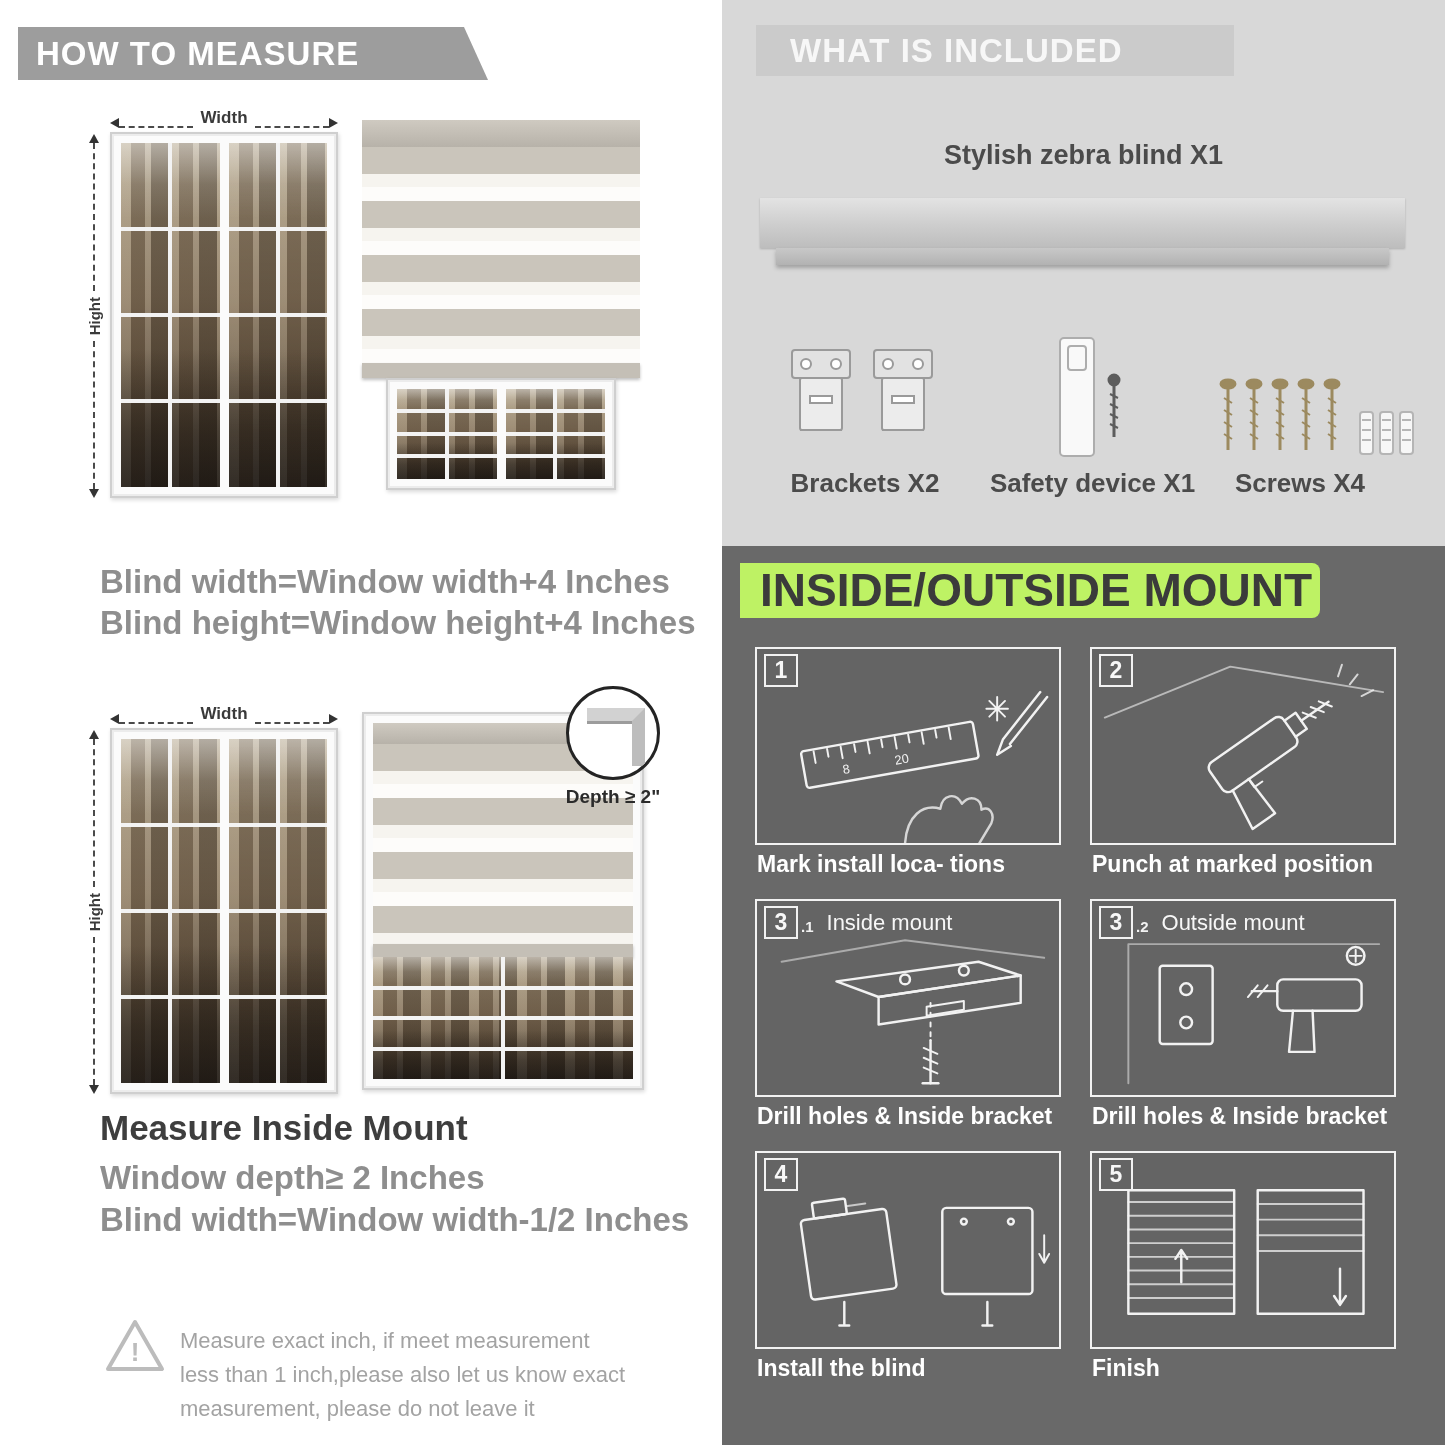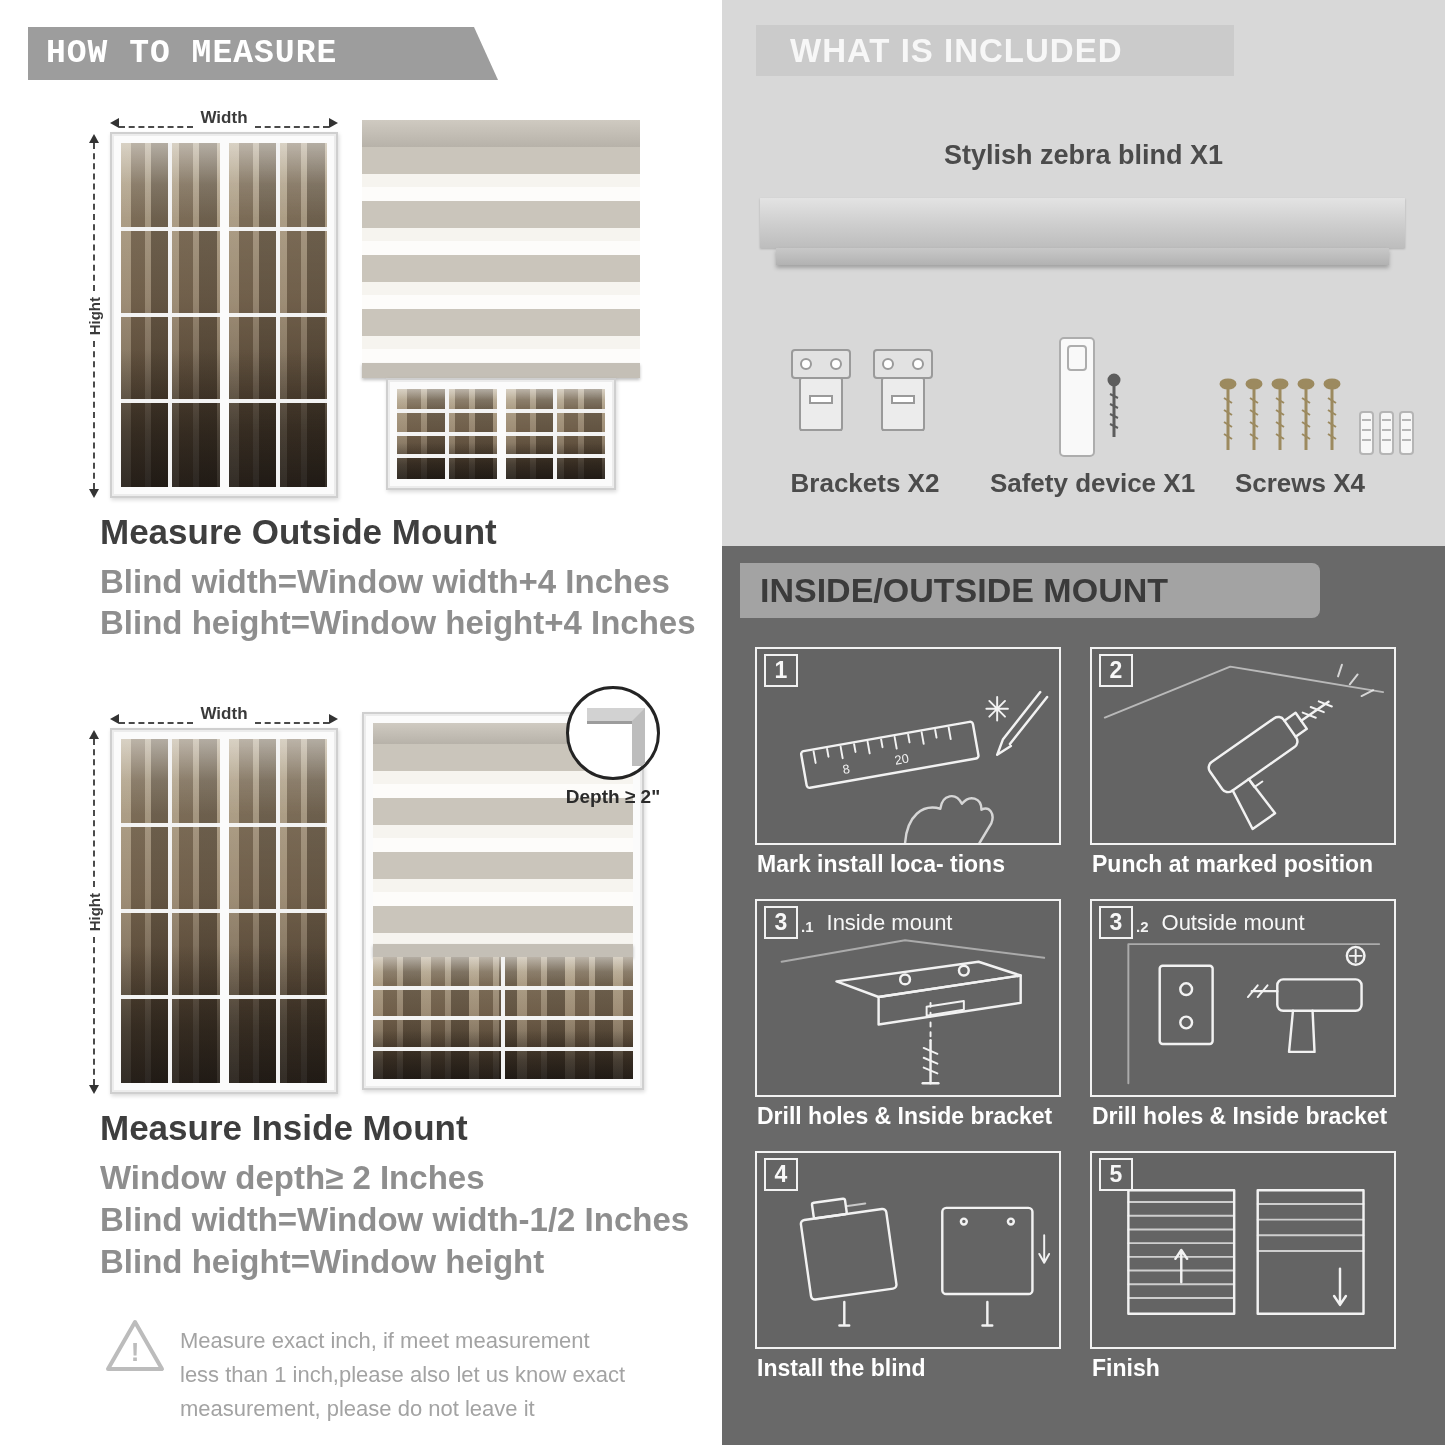--- a/index.html
+++ b/index.html
@@ -3,25 +3,24 @@
 <meta charset="utf-8">
 <style>
   * { margin:0; padding:0; box-sizing:border-box; }
   html,body { background:#fff; }
   body { font-family:"Liberation Sans", sans-serif; }
   #page { position:relative; width:1445px; height:1445px; background:#fff; overflow:hidden; }
   .abs { position:absolute; }
 
   
   .lheader {
-    position:absolute; left:28px; top:27px; width:470px; height:53px;
+    position:absolute; left:18px; top:27px; width:470px; height:53px;
     background:#9d9d9d; color:#ffffff; font-size:33px; font-weight:bold;
     letter-spacing:1px; line-height:53px; padding-left:18px;
     clip-path:polygon(0 0, calc(100% - 24px) 0, 100% 100%, 0 100%);
-    font-family:Liberation Mono, monospace;
   }
   .sec-title { position:absolute; color:#3e3e3e; font-size:35px; font-weight:bold; }
   .sec-line  { position:absolute; color:#8e8e8e; font-size:33px; font-weight:bold; }
   .note-text { position:absolute; color:#a3a3a3; font-size:22px; line-height:1.55; width:452px; font-weight:500; }
 
   
   .winwrap { position:absolute; }
   .arrow-h { position:absolute; left:28px; right:0; top:0; height:24px; display:flex; align-items:flex-end; }
   .arrow-v { position:absolute; left:0; top:30px; bottom:0; width:24px; display:flex; flex-direction:column; align-items:center; }
   .ah-line { flex:1; height:0; border-top:2px dashed #4a4a4a; }
@@ -76,21 +75,21 @@
   .blind-label { position:absolute; left:722px; top:140px; width:723px; text-align:center;
     color:#4b4b4b; font-size:27px; font-weight:bold; }
   .hr1 { position:absolute; left:760px; top:198px; width:645px; height:50px;
     background:linear-gradient(180deg,#e3e3e3 0%,#cdcdcd 55%,#bdbdbd 100%);
     box-shadow:0 1px 2px rgba(0,0,0,.2); }
   .hr2 { position:absolute; left:776px; top:248px; width:613px; height:17px;
     background:linear-gradient(180deg,#c8c8c8,#b2b2b2); box-shadow:0 3px 4px rgba(0,0,0,.25); }
   .item-label { position:absolute; top:468px; color:#4b4b4b; font-size:26px; font-weight:bold; text-align:center; }
 
   .mheader { position:absolute; left:740px; top:563px; width:580px; height:55px;
-    background:#a3a3a3; color:#3b3b3b; font-size:34px; font-weight:bold;
+    background:#bef264; color:#3b3b3b; font-size:46px; font-weight:bold;
     line-height:55px; padding-left:20px; border-radius:0 8px 8px 0; }
 
   .panel { position:absolute; width:306px; height:198px; border:2px solid #f2f2f2; background:#646464; }
   .panel-art { position:absolute; inset:0; width:100%; height:100%; }
   .step-head { position:absolute; top:5px; left:7px; right:4px; display:flex; align-items:center; gap:7px; z-index:2; }
   .step-num { min-width:34px; height:33px; border:2px solid #f2f2f2; color:#f7f7f7;
     font-size:23px; font-weight:bold; display:flex; align-items:center; justify-content:center; padding:0 4px; }
   .step-sub { color:#f2f2f2; font-size:15px; font-weight:bold; margin-left:-4px; align-self:flex-end; padding-bottom:4px; }
   .step-label { color:#f7f7f7; font-size:22px; font-weight:normal; margin-left:6px; }
   .caption { position:absolute; color:#ffffff; font-size:23px; font-weight:bold; white-space:nowrap; }
@@ -135,21 +134,20 @@
     <div class="abs" style="left:24px;right:24px;top:258px;height:112px">
       <div class="win-frame" style="left:0;top:0">
         <div class="panes">
           <div class="glass"></div>
           <div class="glass"></div>
         </div>
       </div>
     </div>
   </div>
 
-  <div class="sec-title" style="left:100px;top:512px">Measure Outside Mount</div>
   <div class="sec-line" style="left:100px;top:563px">Blind width=Window width+4 Inches</div>
   <div class="sec-line" style="left:100px;top:604px">Blind height=Window height+4 Inches</div>
 
   <div class="winwrap" style="left:82px;top:700px;width:256px;height:394px">
     <div class="arrow-h">
       <span class="ah l"></span>
         <span class="ah-line"></span>
       <span class="ah-label">Width</span>
       <span class="ah-line"></span>
         <span class="ah r"></span>
@@ -181,21 +179,20 @@
   </div>
 
   <div class="detail-circle">
     <div class="dc-corner"></div>
   </div>
   <div class="depth-label">Depth ≥ 2"</div>
 
   <div class="sec-title" style="left:100px;top:1108px">Measure Inside Mount</div>
   <div class="sec-line" style="left:100px;top:1159px">Window depth≥ 2 Inches</div>
   <div class="sec-line" style="left:100px;top:1201px">Blind width=Window width-1/2 Inches</div>
-  <div class="sec-line" style="left:100px;top:1243px">Blind height=Window height</div>
 
   <svg class="abs" style="left:103px;top:1316px" width="64" height="60" viewBox="0 0 64 60">
     <path d="M32 6 L59 53 H5 Z" fill="none" stroke="#bcbcbc" stroke-width="4" stroke-linejoin="round"></path>
     <text x="32" y="45" text-anchor="middle" font-size="26" font-weight="bold" fill="#bcbcbc">!</text>
   </svg>
   <div class="note-text" style="left:180px;top:1324px">Measure exact inch, if meet measurement less than 1 inch,please also let us know exact measurement, please do not leave it</div>
 
   <div class="rlight"></div>
   <div class="rdark"></div>
 

